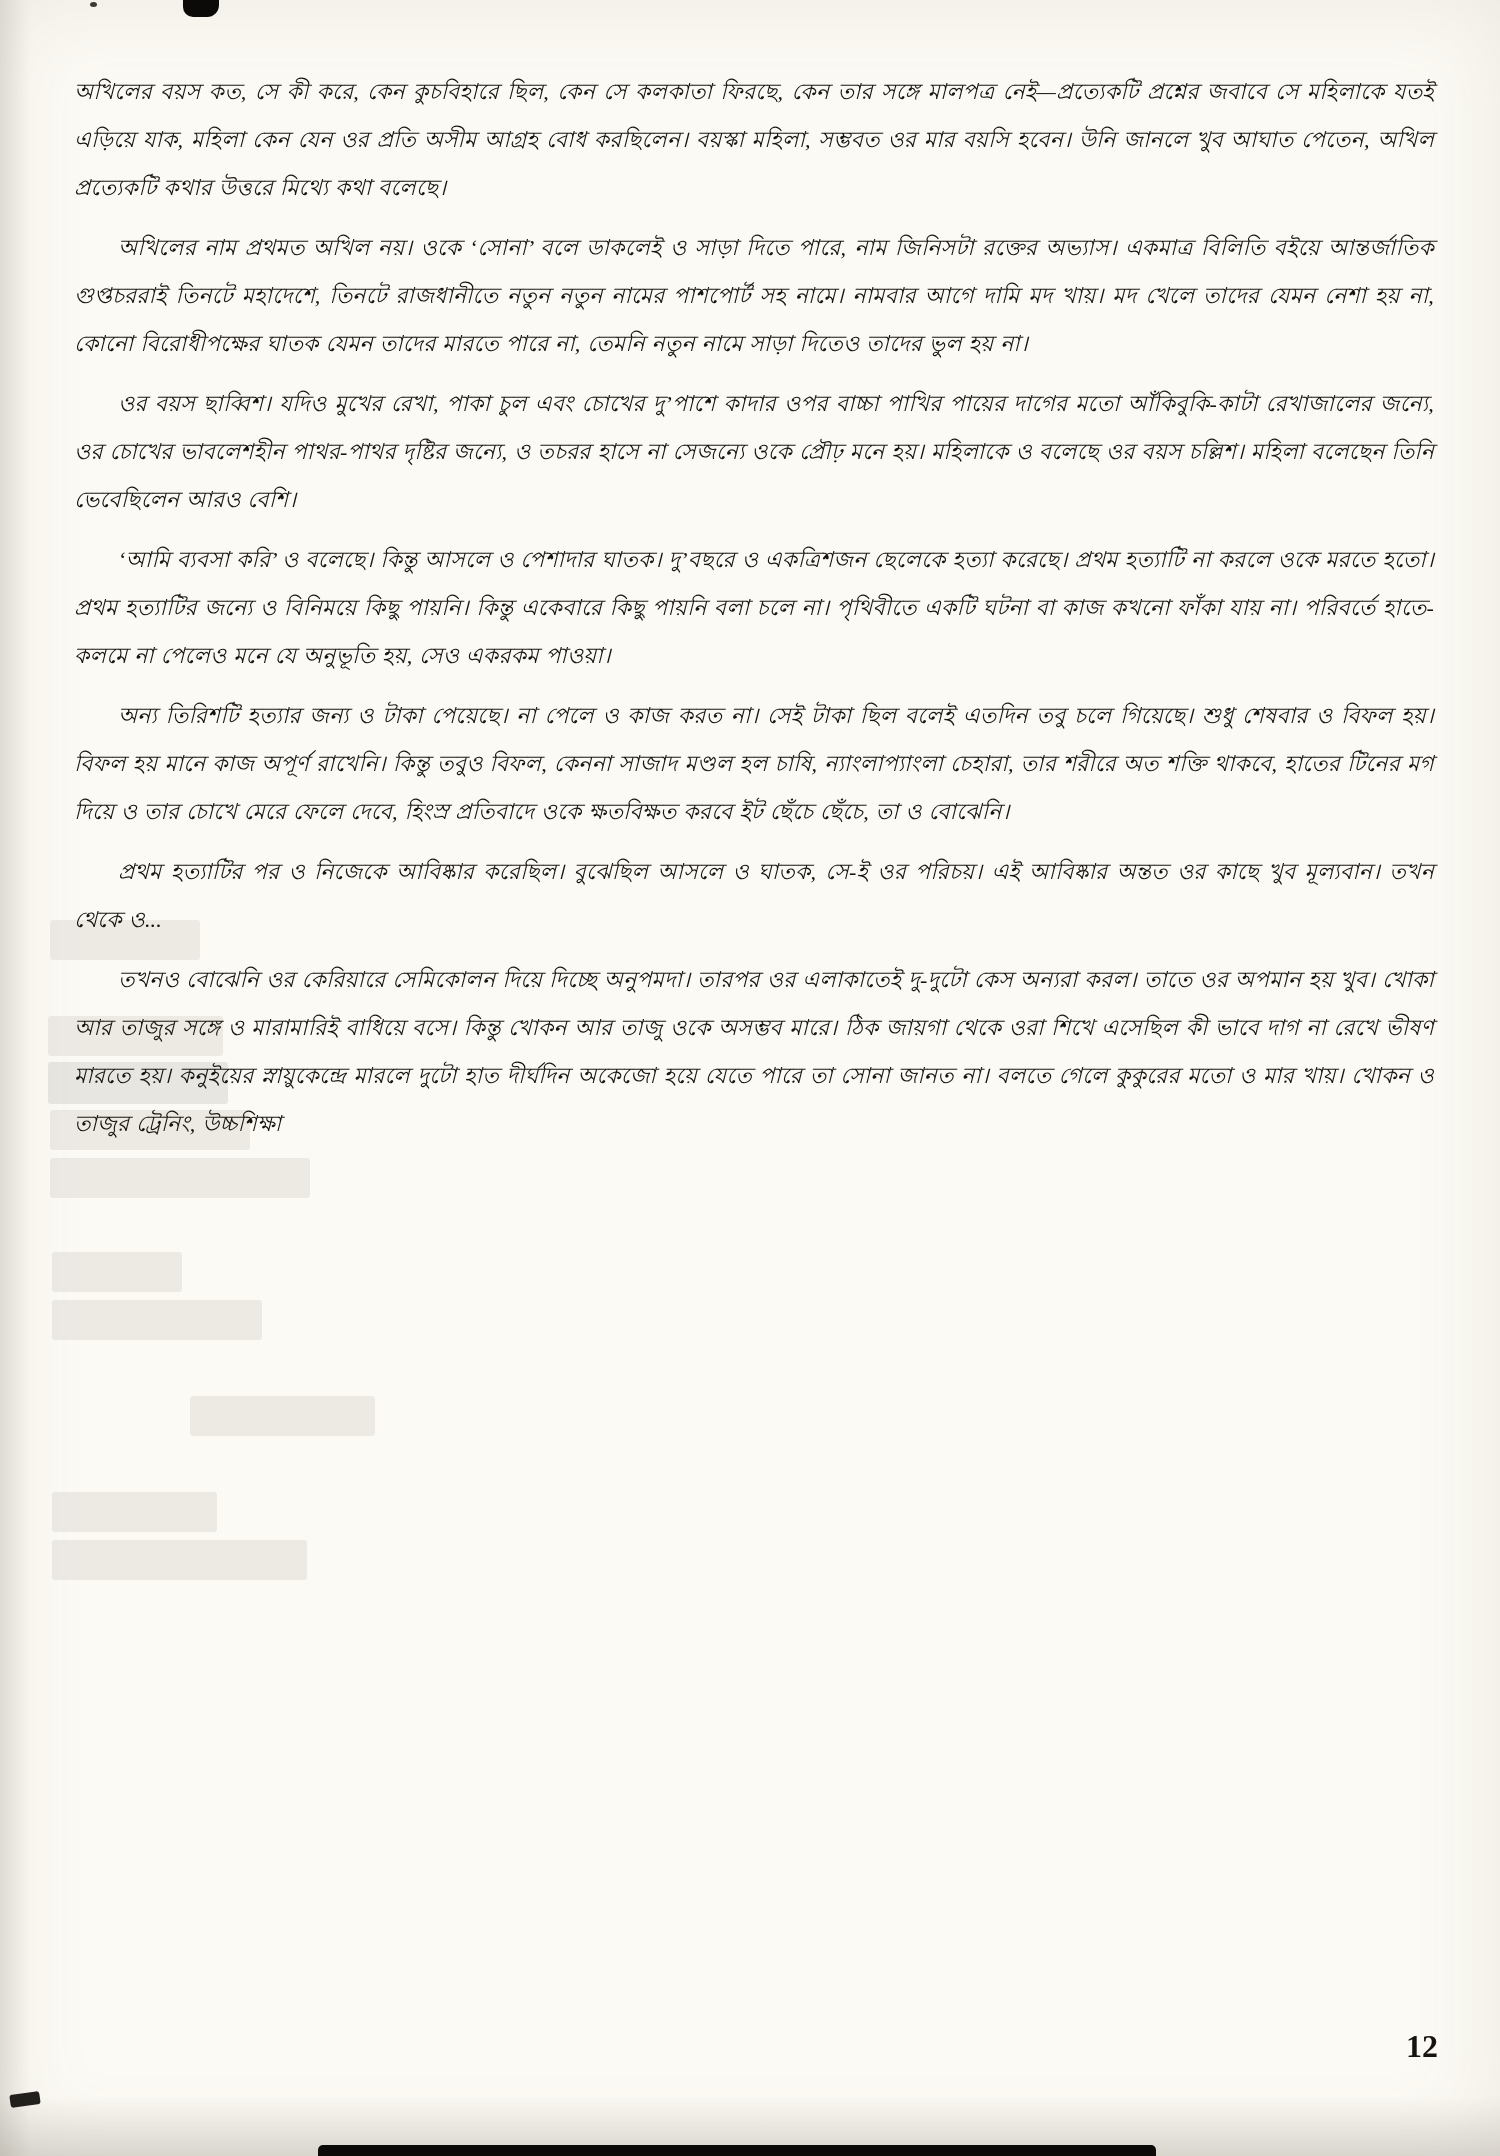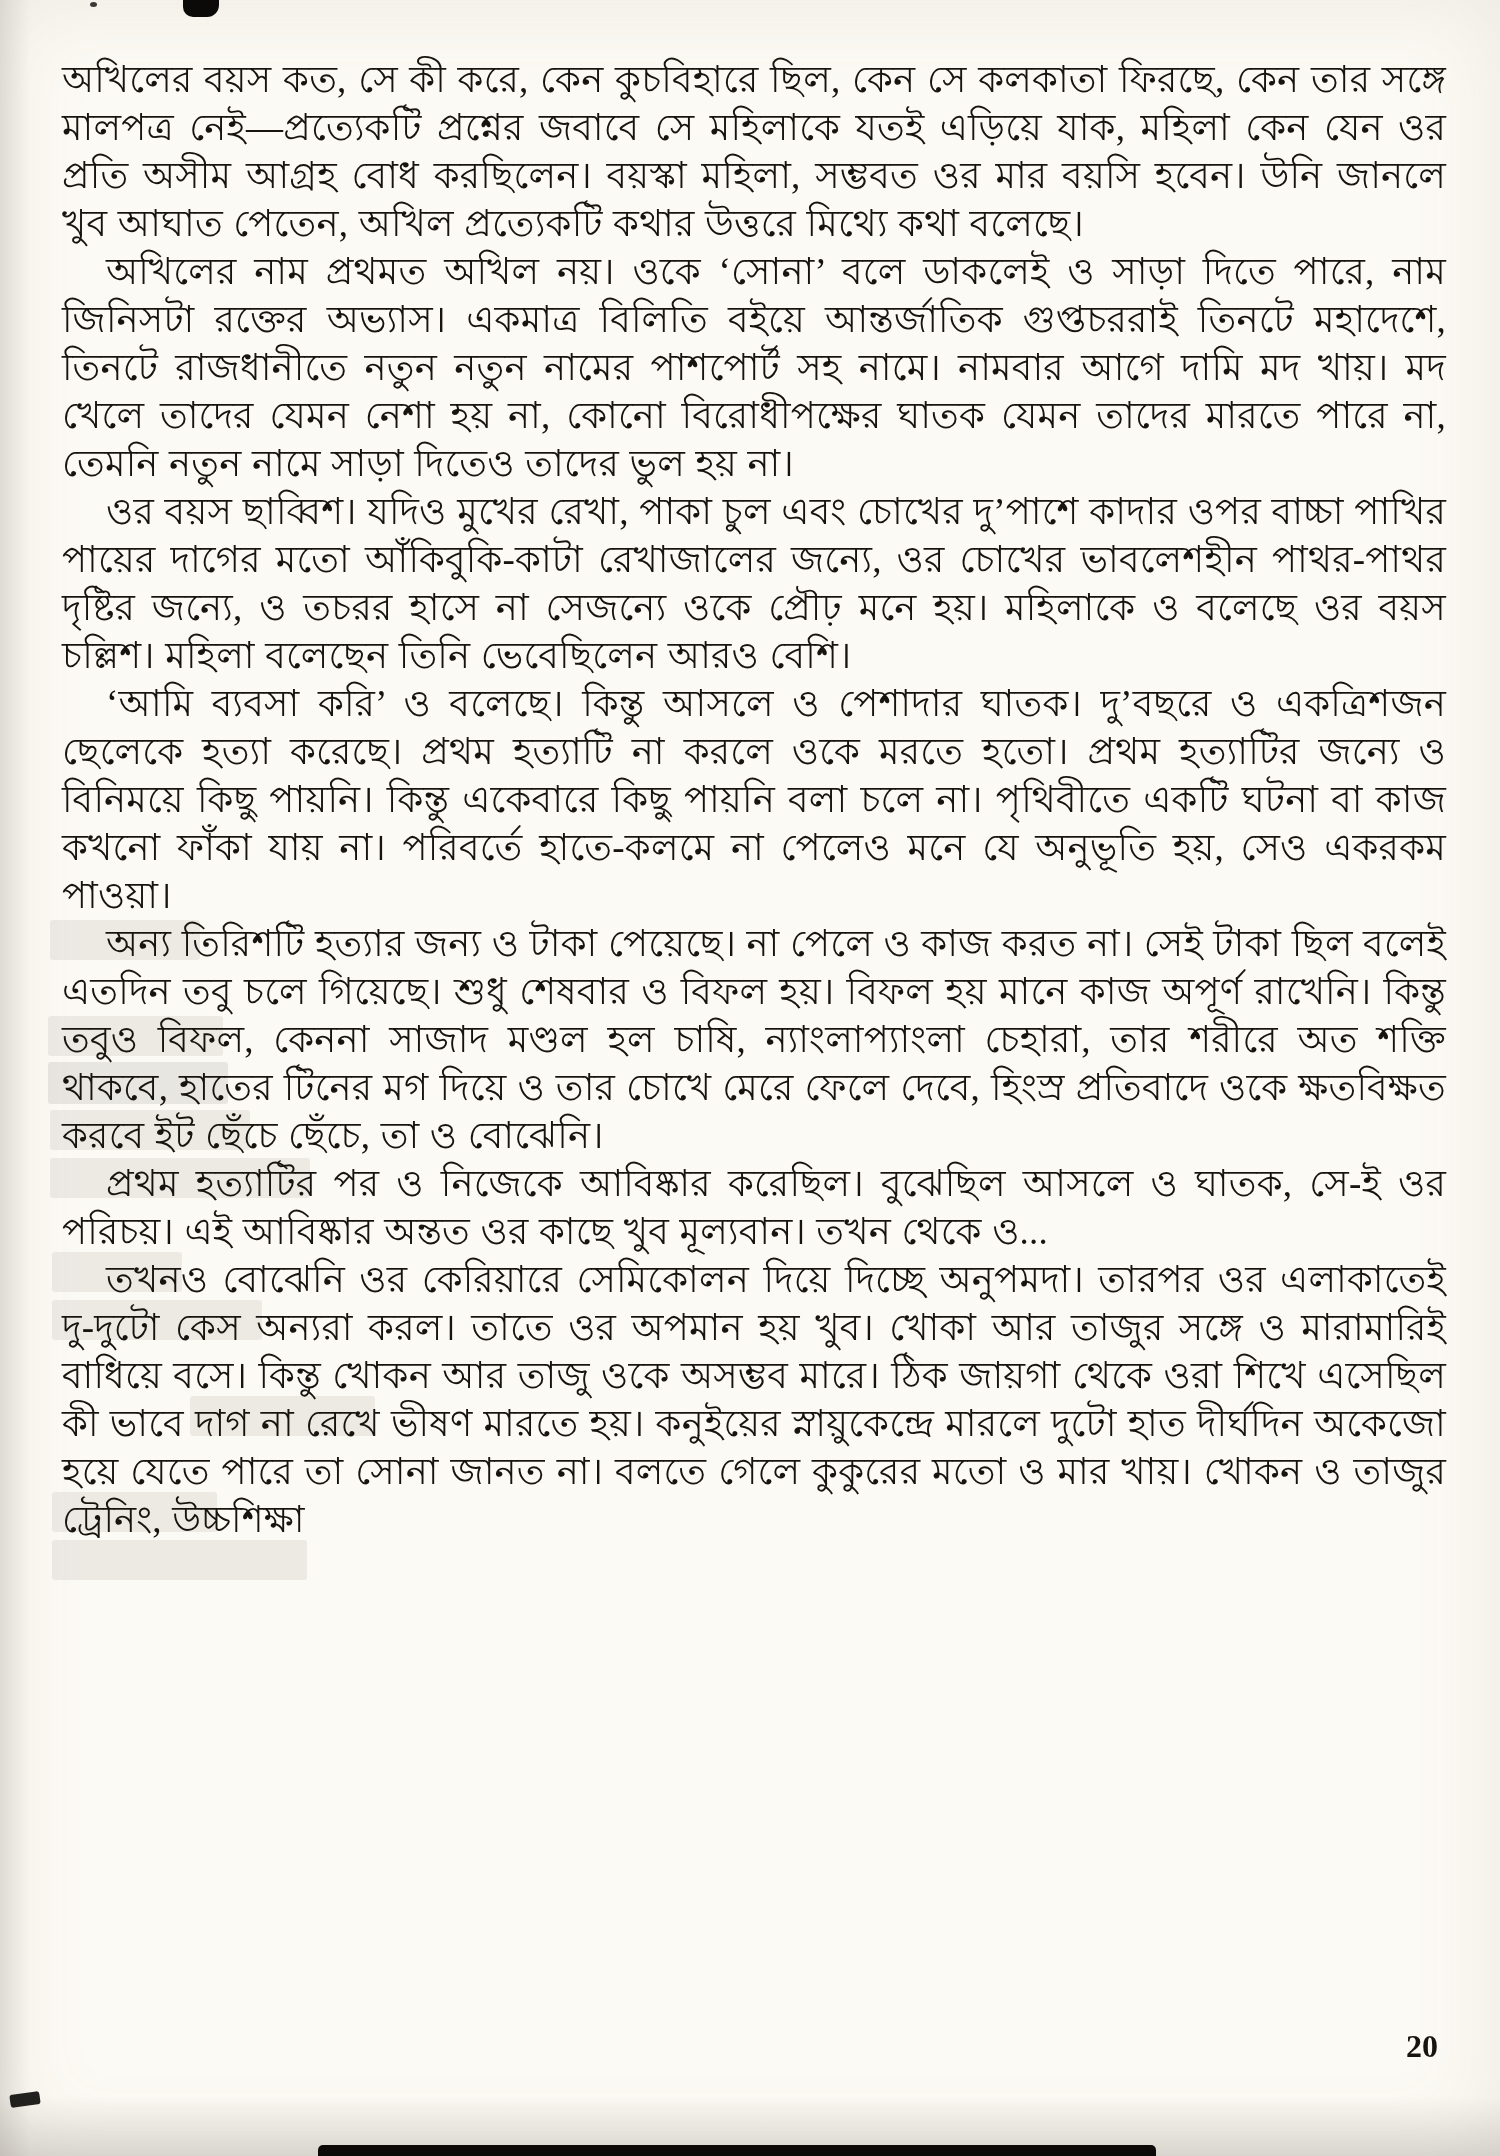--- a/index.html
+++ b/index.html
@@ -29,26 +29,27 @@
     background: linear-gradient(to top, rgba(90,85,75,0.18), rgba(90,85,75,0));
     pointer-events: none;
   }
   .text-block {
     position: absolute;
     left: 62px;
     right: 54px;
     top: 56px;
   }
   .para {
-    margin: 0;
-    font-size: 37px;
+    margin: 12px;
+    font-size: 22px;
     line-height: 48px;
     text-align: justify;
     letter-spacing: 0.2px;
     word-spacing: 1px;
+    font-style: italic;
   }
   .para.indent { text-indent: 44px; }
   .para.no-indent { text-indent: 0; }
   .page-number {
     position: absolute;
     top: 2028px;
     right: 62px;
     font-size: 32px;
     font-weight: bold;
     color: #17130e;
@@ -117,15 +118,15 @@
   <div class="text-block">
     <p class="para no-indent">অখিলের বয়স কত, সে কী করে, কেন কুচবিহারে ছিল, কেন সে কলকাতা ফিরছে, কেন তার সঙ্গে মালপত্র নেই—প্রত্যেকটি প্রশ্নের জবাবে সে মহিলাকে যতই এড়িয়ে যাক, মহিলা কেন যেন ওর প্রতি অসীম আগ্রহ বোধ করছিলেন। বয়স্কা মহিলা, সম্ভবত ওর মার বয়সি হবেন। উনি জানলে খুব আঘাত পেতেন, অখিল প্রত্যেকটি কথার উত্তরে মিথ্যে কথা বলেছে।</p>
     <p class="para indent">অখিলের নাম প্রথমত অখিল নয়। ওকে ‘সোনা’ বলে ডাকলেই ও সাড়া দিতে পারে, নাম জিনিসটা রক্তের অভ্যাস। একমাত্র বিলিতি বইয়ে আন্তর্জাতিক গুপ্তচররাই তিনটে মহাদেশে, তিনটে রাজধানীতে নতুন নতুন নামের পাশপোর্ট সহ নামে। নামবার আগে দামি মদ খায়। মদ খেলে তাদের যেমন নেশা হয় না, কোনো বিরোধীপক্ষের ঘাতক যেমন তাদের মারতে পারে না, তেমনি নতুন নামে সাড়া দিতেও তাদের ভুল হয় না।</p>
     <p class="para indent">ওর বয়স ছাব্বিশ। যদিও মুখের রেখা, পাকা চুল এবং চোখের দু’পাশে কাদার ওপর বাচ্চা পাখির পায়ের দাগের মতো আঁকিবুকি-কাটা রেখাজালের জন্যে, ওর চোখের ভাবলেশহীন পাথর-পাথর দৃষ্টির জন্যে, ও তচরর হাসে না সেজন্যে ওকে প্রৌঢ় মনে হয়। মহিলাকে ও বলেছে ওর বয়স চল্লিশ। মহিলা বলেছেন তিনি ভেবেছিলেন আরও বেশি।</p>
     <p class="para indent">‘আমি ব্যবসা করি’ ও বলেছে। কিন্তু আসলে ও পেশাদার ঘাতক। দু’বছরে ও একত্রিশজন ছেলেকে হত্যা করেছে। প্রথম হত্যাটি না করলে ওকে মরতে হতো। প্রথম হত্যাটির জন্যে ও বিনিময়ে কিছু পায়নি। কিন্তু একেবারে কিছু পায়নি বলা চলে না। পৃথিবীতে একটি ঘটনা বা কাজ কখনো ফাঁকা যায় না। পরিবর্তে হাতে-কলমে না পেলেও মনে যে অনুভূতি হয়, সেও একরকম পাওয়া।</p>
     <p class="para indent">অন্য তিরিশটি হত্যার জন্য ও টাকা পেয়েছে। না পেলে ও কাজ করত না। সেই টাকা ছিল বলেই এতদিন তবু চলে গিয়েছে। শুধু শেষবার ও বিফল হয়। বিফল হয় মানে কাজ অপূর্ণ রাখেনি। কিন্তু তবুও বিফল, কেননা সাজাদ মণ্ডল হল চাষি, ন্যাংলাপ্যাংলা চেহারা, তার শরীরে অত শক্তি থাকবে, হাতের টিনের মগ দিয়ে ও তার চোখে মেরে ফেলে দেবে, হিংস্র প্রতিবাদে ওকে ক্ষতবিক্ষত করবে ইট ছেঁচে ছেঁচে, তা ও বোঝেনি।</p>
     <p class="para indent">প্রথম হত্যাটির পর ও নিজেকে আবিষ্কার করেছিল। বুঝেছিল আসলে ও ঘাতক, সে-ই ওর পরিচয়। এই আবিষ্কার অন্তত ওর কাছে খুব মূল্যবান। তখন থেকে ও...</p>
     <p class="para indent">তখনও বোঝেনি ওর কেরিয়ারে সেমিকোলন দিয়ে দিচ্ছে অনুপমদা। তারপর ওর এলাকাতেই দু-দুটো কেস অন্যরা করল। তাতে ওর অপমান হয় খুব। খোকা আর তাজুর সঙ্গে ও মারামারিই বাধিয়ে বসে। কিন্তু খোকন আর তাজু ওকে অসম্ভব মারে। ঠিক জায়গা থেকে ওরা শিখে এসেছিল কী ভাবে দাগ না রেখে ভীষণ মারতে হয়। কনুইয়ের স্নায়ুকেন্দ্রে মারলে দুটো হাত দীর্ঘদিন অকেজো হয়ে যেতে পারে তা সোনা জানত না। বলতে গেলে কুকুরের মতো ও মার খায়। খোকন ও তাজুর ট্রেনিং, উচ্চশিক্ষা</p>
   </div>
 
-  <div class="page-number">20</div>
+  <div class="page-number">12</div>
 
 </div>
 
 </body></html>

